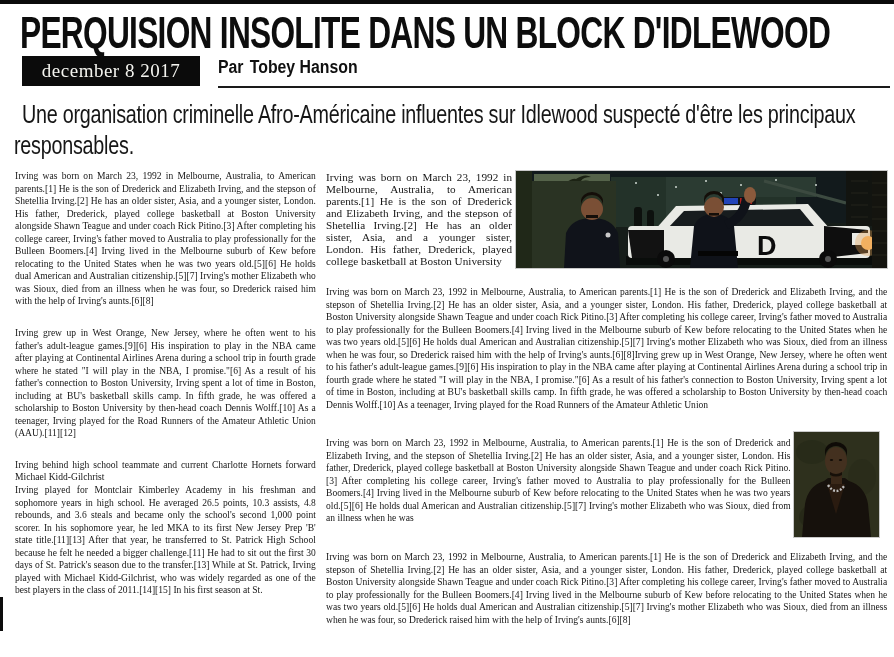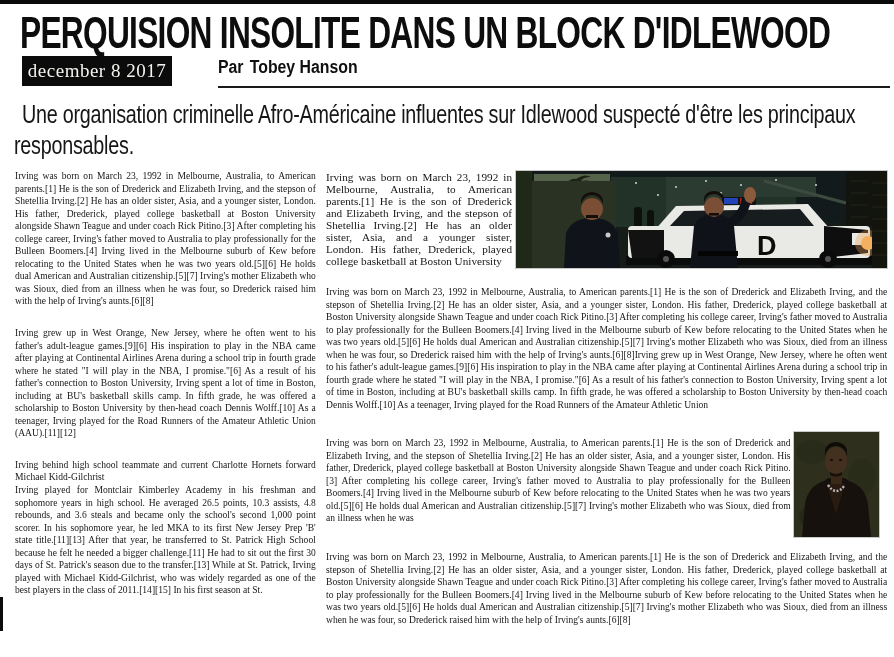--- a/index.html
+++ b/index.html
@@ -9,21 +9,21 @@
   }
   .abs{position:absolute;}
   .top-bar{left:0;top:0;width:894px;height:4px;background:#0a0a0a;}
   .title{
     left:20px;top:8px;width:874px;height:52px;white-space:nowrap;
     font-family:"Liberation Sans",sans-serif;font-weight:700;font-size:44px;
     letter-spacing:-1px;color:#0d0d0d;
     transform:scaleX(0.72);transform-origin:0 50%;
   }
   .date-box{
-    left:22px;top:56px;width:150px;height:30px;background:#0b0b0b;
+    left:22px;top:56px;width:178px;height:30px;background:#0b0b0b;
     display:flex;align-items:center;justify-content:center;
   }
   .date-box span{
     color:#f5f5f0;font-family:"Liberation Serif",serif;font-size:19px;letter-spacing:0.5px;
   }
   .byline{
     left:218px;top:57px;font-family:"Liberation Sans",sans-serif;
     font-weight:700;font-size:18px;color:#101010;
     transform:scaleX(0.88);transform-origin:0 0;white-space:nowrap;
   }

